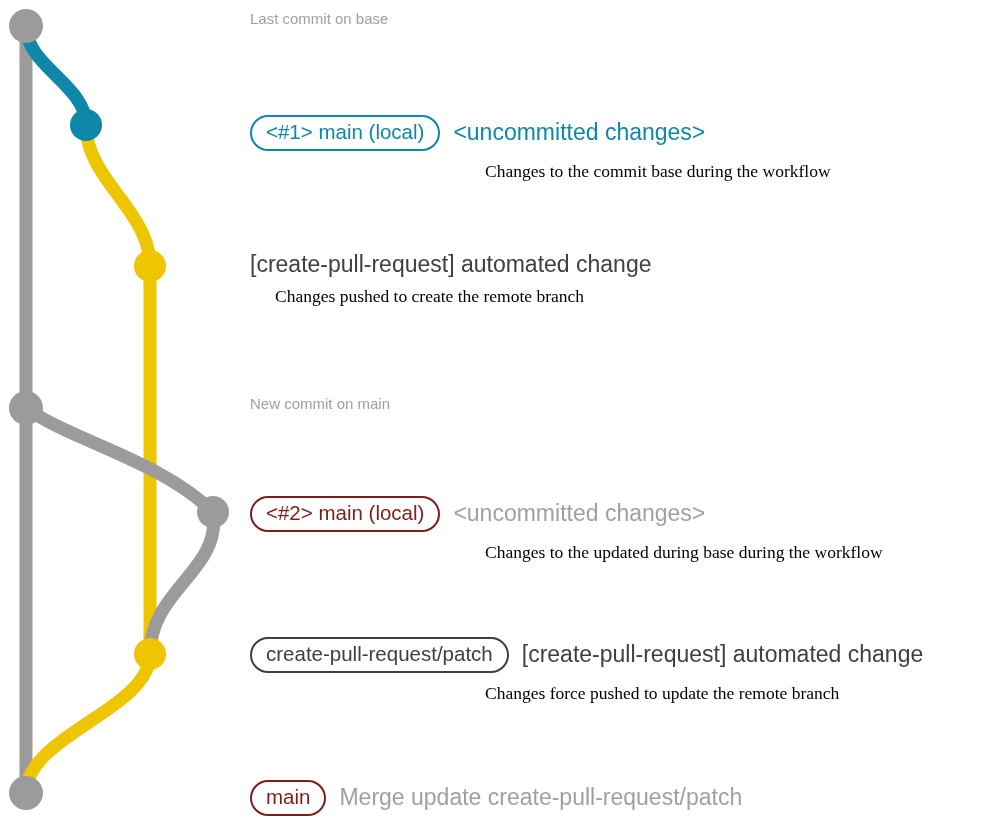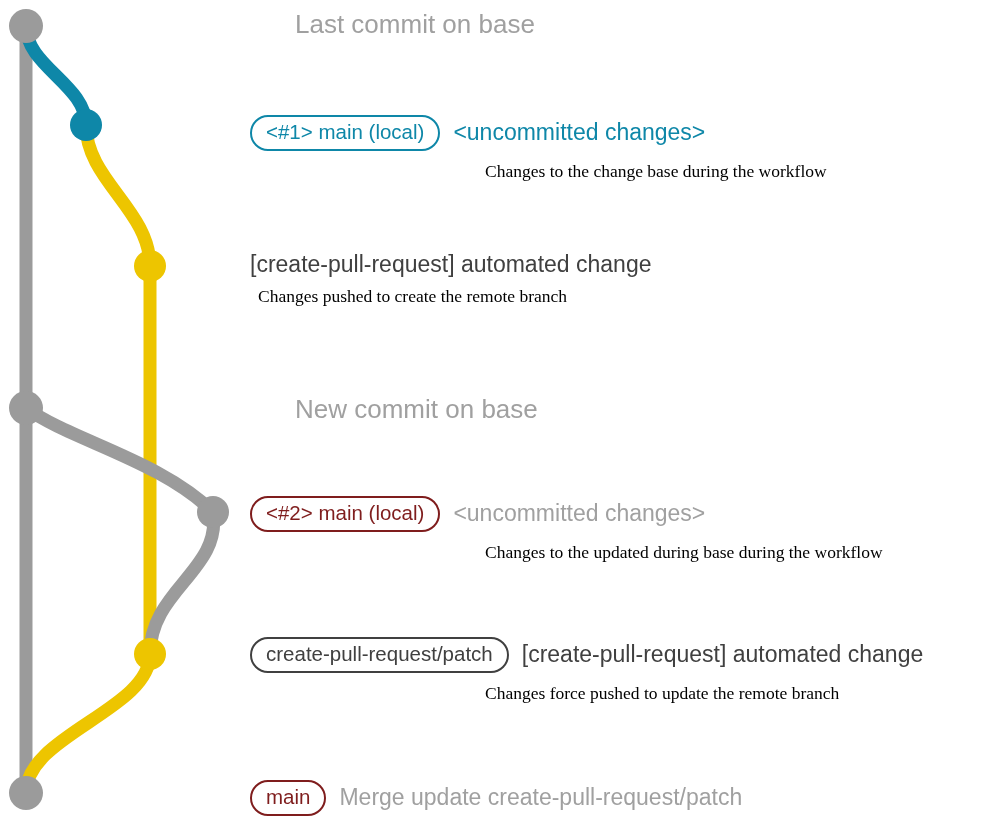--- a/index.html
+++ b/index.html
@@ -61,37 +61,36 @@
   }
 
   .commit-msg {
     font-size: 23px;
     line-height: 1.0;
     font-family: "Liberation Sans", sans-serif;
     white-space: nowrap;
   }
 
   .plain-msg {
-    font-size: 26px;
+    font-size: 15px;
     line-height: 1.0;
     font-family: "Liberation Sans", sans-serif;
     white-space: nowrap;
-    margin-left: 45px;
   }
 
   .desc {
     font-family: "Liberation Serif", serif;
     font-size: 17.5px;
     color: #000000;
     white-space: nowrap;
     margin-top: 10px;
     margin-left: 235px;
   }
 
-  .desc.indent-small { margin-left: 8px; }
+  .desc.indent-small { margin-left: 25px; }
   .desc.indent-mid   { margin-left: 235px; }
   .desc.indent-wide  { }
 
   .c-blue   { color: #0e87a8; margin-top: 8px; }
   .c-yellow { color: #404040; }
   .c-gray   { color: #7f1d1d; }
   .c-graytx { color: #a0a0a0; }
 </style>
 </head>
 <body>
@@ -127,33 +126,33 @@
     <div class="row-main">
       <span class="plain-msg c-graytx">Last commit on base</span>
     </div>
   </div>
 
   <div class="row" id="row-1" style="top:107px;">
     <div class="row-main">
       <span class="badge c-blue">&lt;#1&gt; main (local)</span>
       <span class="commit-msg c-blue">&lt;uncommitted changes&gt;</span>
     </div>
-    <div class="desc indent-mid">Changes to the change base during the workflow</div>
+    <div class="desc indent-mid">Changes to the commit base during the workflow</div>
   </div>
 
   <div class="row" id="row-2" style="top:253px;">
     <div class="row-main">
       <span class="commit-msg c-yellow">[create-pull-request] automated change</span>
     </div>
     <div class="desc indent-small">Changes pushed to create the remote branch</div>
   </div>
 
   <div class="row" id="row-3" style="top:396px;">
     <div class="row-main">
-      <span class="plain-msg c-graytx">New commit on base</span>
+      <span class="plain-msg c-graytx">New commit on main</span>
     </div>
   </div>
 
   <div class="row" id="row-4" style="top:496px;">
     <div class="row-main">
       <span class="badge c-gray">&lt;#2&gt; main (local)</span>
       <span class="commit-msg c-graytx">&lt;uncommitted changes&gt;</span>
     </div>
     <div class="desc indent-mid">Changes to the updated during base during the workflow</div>
   </div>

